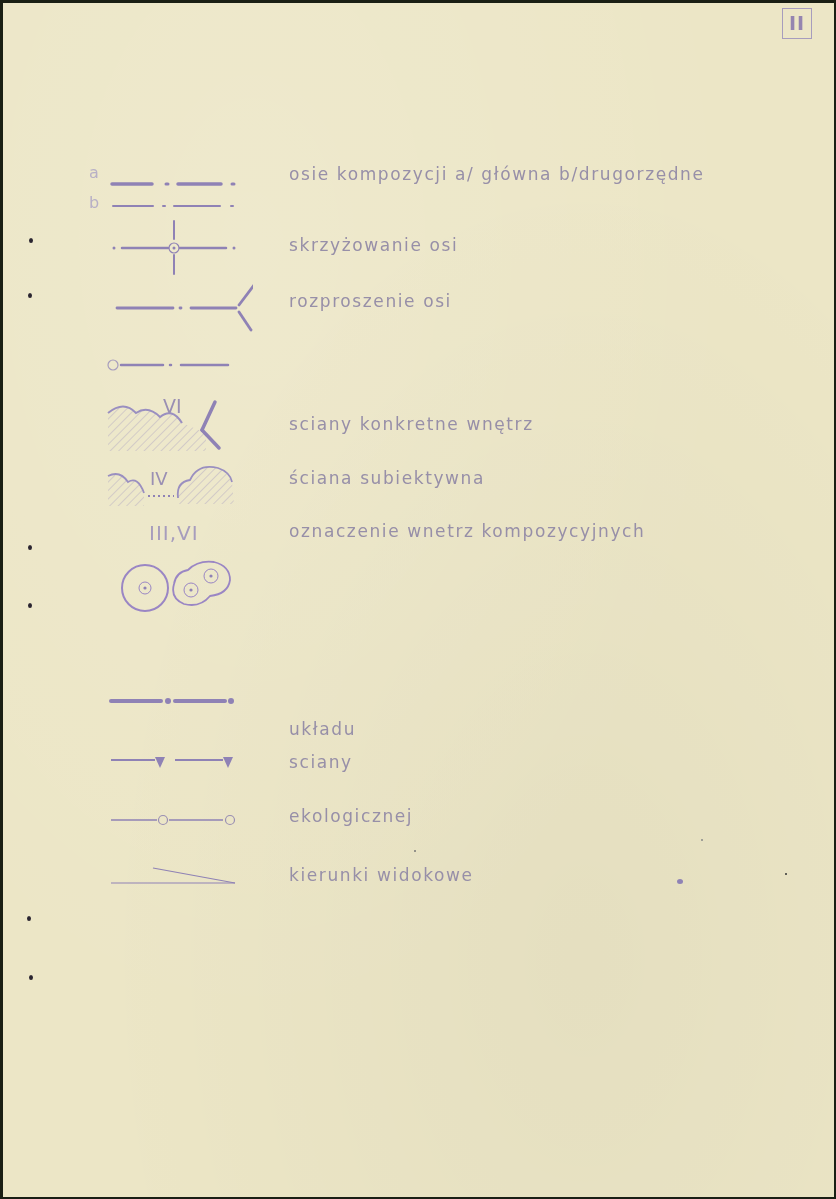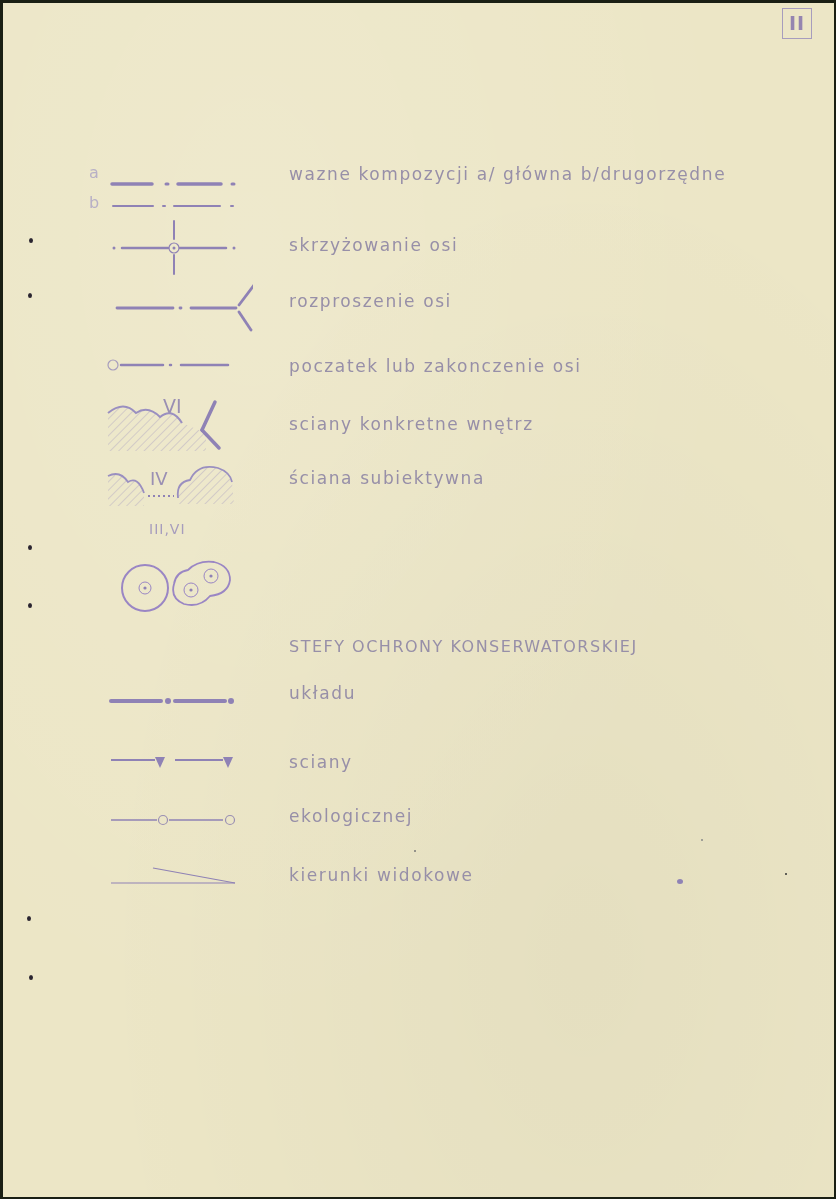--- a/index.html
+++ b/index.html
@@ -48,21 +48,21 @@
       <line x1="9" y1="13" x2="49" y2="13" stroke-width="3.5"></line>
       <line x1="63" y1="13" x2="65" y2="13" stroke-width="3"></line>
       <line x1="75" y1="13" x2="118" y2="13" stroke-width="3.5"></line>
       <line x1="129" y1="13" x2="131" y2="13" stroke-width="3"></line>
       <line x1="10" y1="35" x2="50" y2="35" stroke-width="2"></line>
       <line x1="60" y1="35" x2="62" y2="35" stroke-width="2"></line>
       <line x1="71" y1="35" x2="117" y2="35" stroke-width="2"></line>
       <line x1="128" y1="35" x2="130" y2="35" stroke-width="2"></line>
     </g>
   </svg>
-  <div class="txt" style="top:161px">wazne kompozycji a/ główna  b/drugorzędne</div>
+  <div class="txt" style="top:161px">osie kompozycji a/ główna  b/drugorzędne</div>
 
   <svg class="sym" style="left:100px;top:215px" width="140" height="60">
     <g stroke="#8f82b5" stroke-linecap="round">
       <line x1="71" y1="3" x2="71" y2="21" stroke-width="2"></line>
       <line x1="71" y1="37" x2="71" y2="56" stroke-width="2"></line>
       <line x1="19" y1="30" x2="65" y2="30" stroke-width="2.5"></line>
       <line x1="77" y1="30" x2="123" y2="30" stroke-width="2.5"></line>
       <circle cx="71" cy="30" r="5" fill="none" stroke-width="1.2"></circle>
     </g>
     <circle cx="11" cy="30" r="1.5" fill="#8f82b5"></circle>
@@ -83,21 +83,20 @@
   <div class="txt" style="top:288px">rozproszenie osi</div>
 
   <svg class="sym" style="left:100px;top:350px" width="140" height="24">
     <circle cx="10" cy="12" r="5" fill="none" stroke="#a79dbd" stroke-width="1.2"></circle>
     <g stroke="#8f82b5" stroke-linecap="round" stroke-width="2.5">
       <line x1="18" y1="12" x2="60" y2="12"></line>
       <line x1="67" y1="12" x2="68" y2="12"></line>
       <line x1="78" y1="12" x2="125" y2="12"></line>
     </g>
   </svg>
-  <div class="txt" style="top:353px">poczatek lub zakonczenie osi</div>
 
   <svg class="sym" style="left:103px;top:392px" width="140" height="62">
     <defs>
       <pattern id="hatch" width="6" height="6" patternUnits="userSpaceOnUse" patternTransform="rotate(45)">
         <line x1="0" y1="0" x2="0" y2="6" stroke="#a99fc0" stroke-width="0.8"></line>
       </pattern>
     </defs>
     <path d="M2,18 Q18,5 30,18 Q42,10 54,22 Q66,12 76,28 L100,38 L100,56 L2,56 Z" fill="url(#hatch)"></path>
     <path d="M2,18 Q18,5 30,18 Q42,10 54,22 Q66,12 76,28" fill="none" stroke="#9a8fc0" stroke-width="2"></path>
     <g stroke="#8f82b5" stroke-linecap="round" stroke-width="3.5">
@@ -111,46 +110,46 @@
   <svg class="sym" style="left:103px;top:455px" width="140" height="50">
     <path d="M2,18 Q14,12 22,24 Q32,18 38,35 L38,48 L2,48 Z" fill="url(#hatch)"></path>
     <path d="M2,18 Q14,12 22,24 Q32,18 38,35" fill="none" stroke="#9a8fc0" stroke-width="1.8"></path>
     <path d="M72,40 Q70,24 84,22 Q92,5 112,10 Q124,14 126,24 L128,46 L72,46 Z" fill="url(#hatch)"></path>
     <path d="M72,40 Q70,24 84,22 Q92,5 112,10 Q124,14 126,24" fill="none" stroke="#9a8fc0" stroke-width="1.8"></path>
     <line x1="42" y1="38" x2="68" y2="38" stroke="#8f82b5" stroke-width="2" stroke-dasharray="2,3"></line>
     <text x="44" y="27" font-size="18" fill="#9a8fb3" font-family="DejaVu Sans, sans-serif">IV</text>
   </svg>
   <div class="txt" style="top:465px">ściana subiektywna</div>
 
-  <div class="sym" style="left:146px;top:518px;font-size:14px;color:#a79dbd;letter-spacing:1px;font-family:'DejaVu Sans',sans-serif;">III,VI</div>
+  <div class="sym" style="left:146px;top:518px;font-size:20px;color:#a79dbd;letter-spacing:1px;font-family:'DejaVu Sans',sans-serif;">III,VI</div>
+  <div class="txt" style="top:518px">oznaczenie wnetrz kompozycyjnych</div>
 
   <svg class="sym" style="left:113px;top:557px" width="120" height="54">
     <g fill="none" stroke="#9a86c4">
       <circle cx="29" cy="28" r="23" stroke-width="2"></circle>
       <circle cx="29" cy="28" r="6" stroke-width="1"></circle>
       <path d="M72,10 Q82,0 98,2 Q114,6 114,20 Q112,34 94,36 Q84,48 68,44 Q54,38 58,24 Q60,12 72,10 Z" stroke-width="1.8"></path>
       <circle cx="75" cy="30" r="7" stroke-width="1"></circle>
       <circle cx="95" cy="16" r="7" stroke-width="1"></circle>
     </g>
     <circle cx="29" cy="28" r="1.6" fill="#8f82b5"></circle>
     <circle cx="75" cy="30" r="1.6" fill="#8f82b5"></circle>
     <circle cx="95" cy="16" r="1.6" fill="#8f82b5"></circle>
   </svg>
 
-  <div class="txt" style="top:634px;font-size:16px;letter-spacing:1.5px;">STEFY OCHRONY KONSERWATORSKIEJ</div>
 
   <svg class="sym" style="left:100px;top:690px" width="140" height="16">
     <g stroke="#8f82b5" stroke-linecap="round" stroke-width="4">
       <line x1="8" y1="8" x2="58" y2="8"></line>
       <line x1="72" y1="8" x2="122" y2="8"></line>
     </g>
     <circle cx="65" cy="8" r="3" fill="#8f82b5"></circle>
     <circle cx="128" cy="8" r="3" fill="#8f82b5"></circle>
   </svg>
-  <div class="txt" style="top:680px">układu</div>
+  <div class="txt" style="top:716px">układu</div>
 
   <svg class="sym" style="left:100px;top:750px" width="140" height="18">
     <g stroke="#8f82b5" stroke-width="1.8">
       <line x1="8" y1="7" x2="52" y2="7"></line>
       <line x1="72" y1="7" x2="120" y2="7"></line>
     </g>
     <path d="M52,4 L62,4 L57,15 Z" fill="#8f82b5"></path>
     <path d="M120,4 L130,4 L125,15 Z" fill="#8f82b5"></path>
   </svg>
   <div class="txt" style="top:749px">sciany</div>

